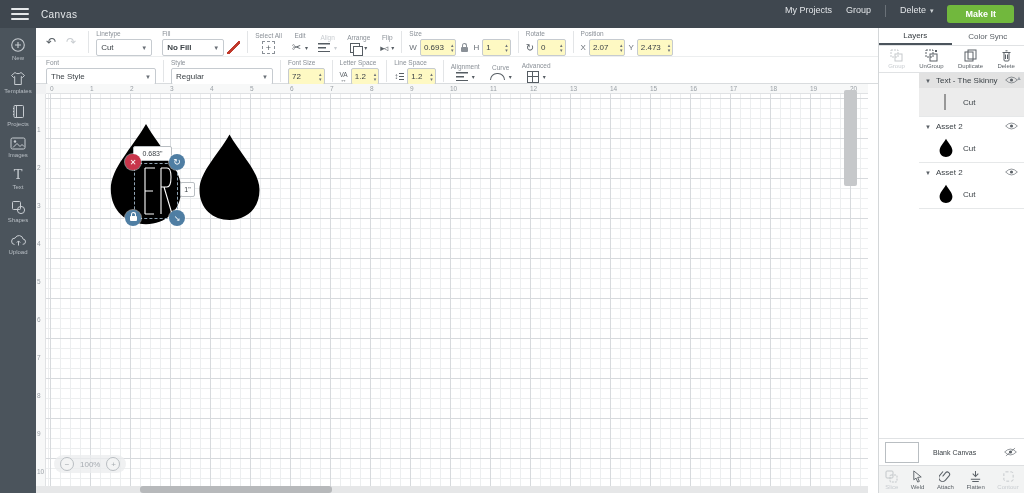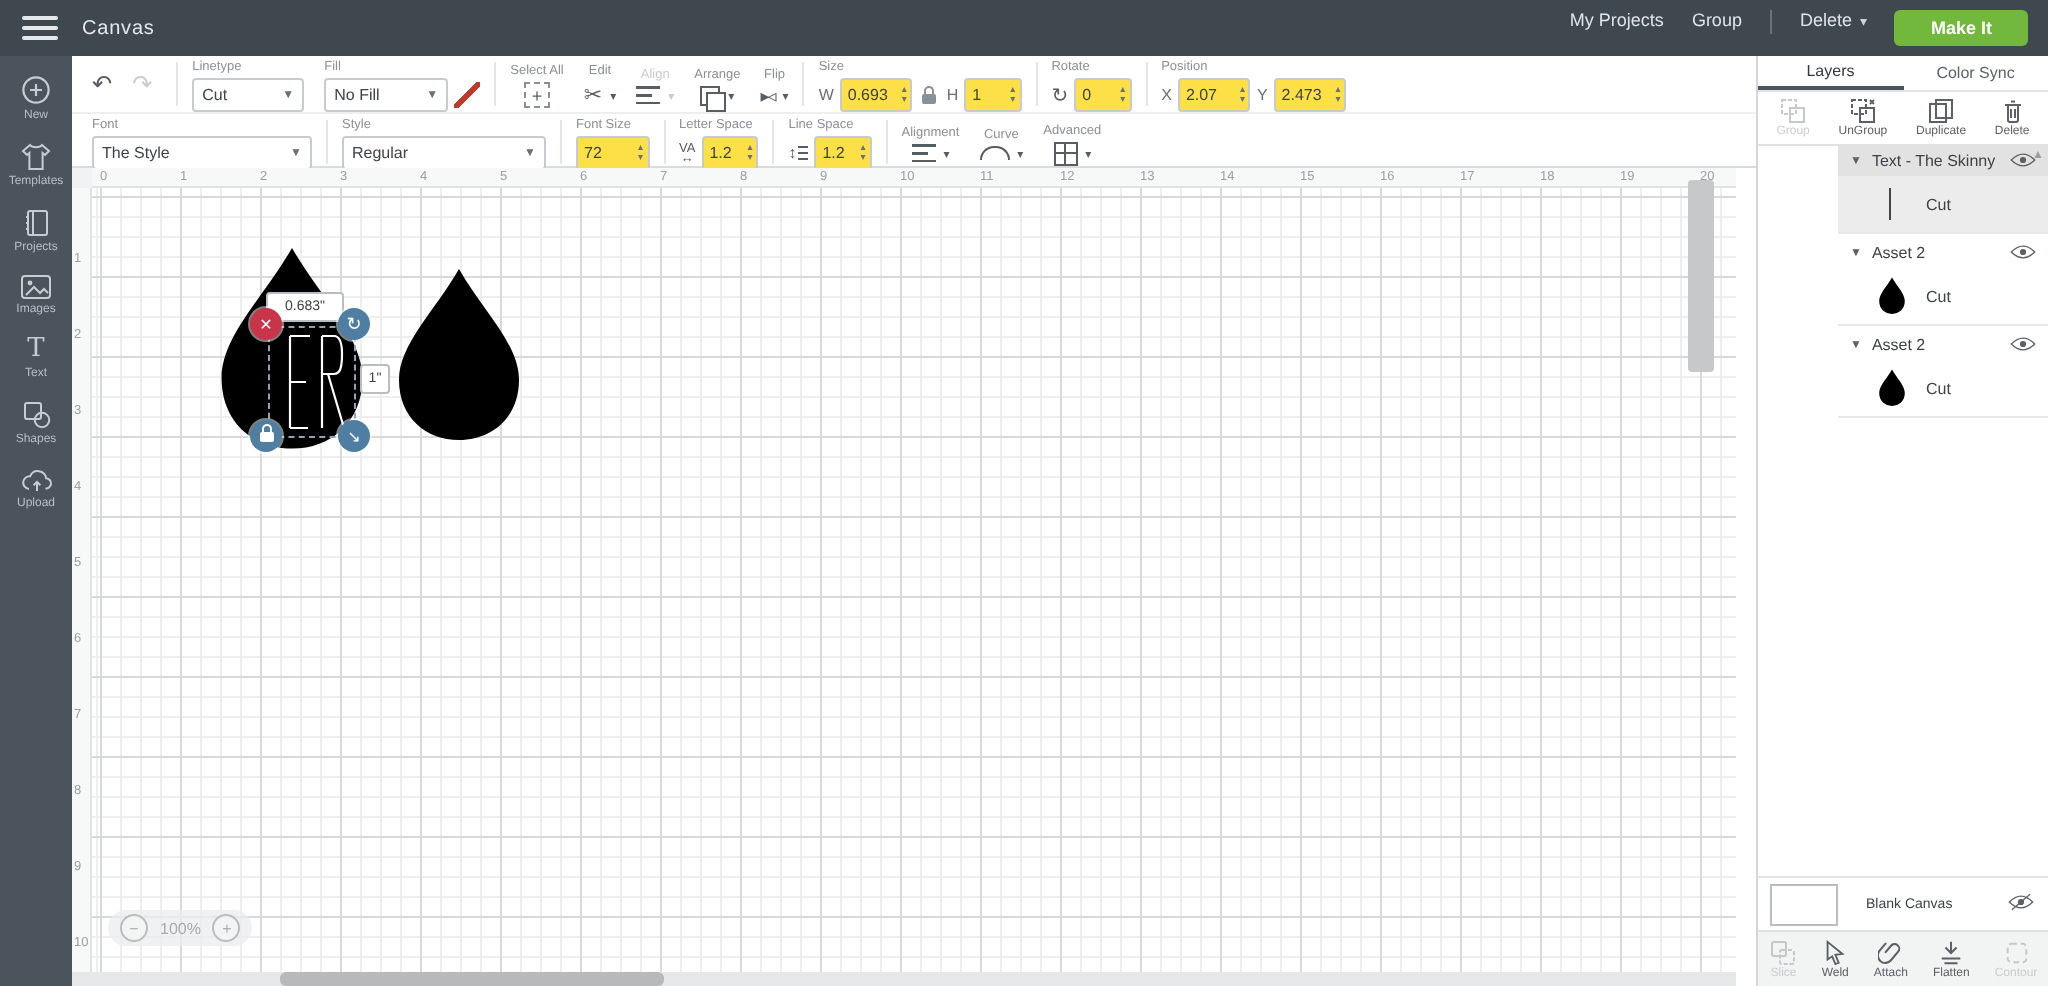--- a/index.html
+++ b/index.html
@@ -28,21 +28,21 @@
   .trow{display:flex;align-items:stretch;height:28px;}
   .trow1{border-bottom:1px solid #eceeef;}
   .tgroup{display:flex;flex-direction:column;justify-content:flex-start;padding:2px 5px 0 5px;}
   .tb-label{font-size:6.5px;color:#8a9097;margin-bottom:2px;white-space:nowrap;}
   .gctrl{display:flex;align-items:center;gap:3px;}
   .vdivider{width:1px;background:#e3e5e7;margin:3px 2px;}
   .iconbtn{display:flex;flex-direction:column;align-items:center;justify-content:center;cursor:pointer;color:#565d63;}
   .disabled,.disabled *{color:#c8ccd0 !important;border-color:#d8dbde !important;}
   .selbox{border:1px solid #c6cbd0;border-radius:2px;height:15px;background:#fff;display:flex;align-items:center;font-size:8px;color:#3c4247;padding:0 4px;cursor:pointer;white-space:nowrap;}
   .selbox .sc{margin-left:auto;padding-left:6px;font-size:6px;color:#6a7077;}
-  .numwrap{display:flex;align-items:center;border:1px solid #c6cbd0;border-radius:2px;height:15px;background:#fde047;padding:0 2px;}
+  .numwrap{display:flex;align-items:center;border:1px solid #c6cbd0;border-radius:2px;height:15px;background:#fef9c3;padding:0 2px;}
   .numwrap input{border:none;outline:none;width:26px;font-size:8px;color:#3c4247;font-family:"Liberation Sans",sans-serif;padding:0 1px;background:transparent;}
   .numwrap.narrow input{width:18px;}
   .stepper{display:flex;flex-direction:column;font-size:5px;line-height:4.5px;color:#6a7077;cursor:pointer;}
   .fldlet{font-size:8px;color:#6a7077;}
   .undo-g{flex-direction:row;align-items:center;gap:10px;padding:0 10px;font-size:12px;}
   .penline{width:13px;height:13px;background:linear-gradient(135deg,transparent 44%,#c0392b 44%,#c0392b 58%,transparent 58%);}
   .dashplus{width:11px;height:11px;border:1px dashed #8a9097;display:flex;align-items:center;justify-content:center;font-size:9px;color:#565d63;}
   .sq2{position:relative;width:8px;height:8px;border:1px solid #565d63;background:#fff;}
   .sq2::after{content:"";position:absolute;left:2px;top:2px;width:8px;height:8px;border:1px solid #565d63;background:#fff;}
   .fliptris{font-size:9px;letter-spacing:-1px;color:#565d63;}
@@ -190,21 +190,21 @@
         <div class="gctrl">
           <div class="selbox" style="width:46px;">
               <span>Cut</span>
               <span class="sc">▼</span>
             </div>
         </div>
       </div>
       <div class="tgroup">
         <span class="tb-label">Fill</span>
         <div class="gctrl">
-          <div class="selbox" style="width:52px;">
+          <div class="selbox" style="width:52px;font-weight:bold;">
               <span>No Fill</span>
               <span class="sc">▼</span>
             </div>
           <span class="penline"></span>
         </div>
       </div>
       <div class="vdivider"></div>
       <div class="tgroup iconbtn">
         <span class="tb-label">Select All</span>
         <div class="gctrl" style="justify-content:center;">

